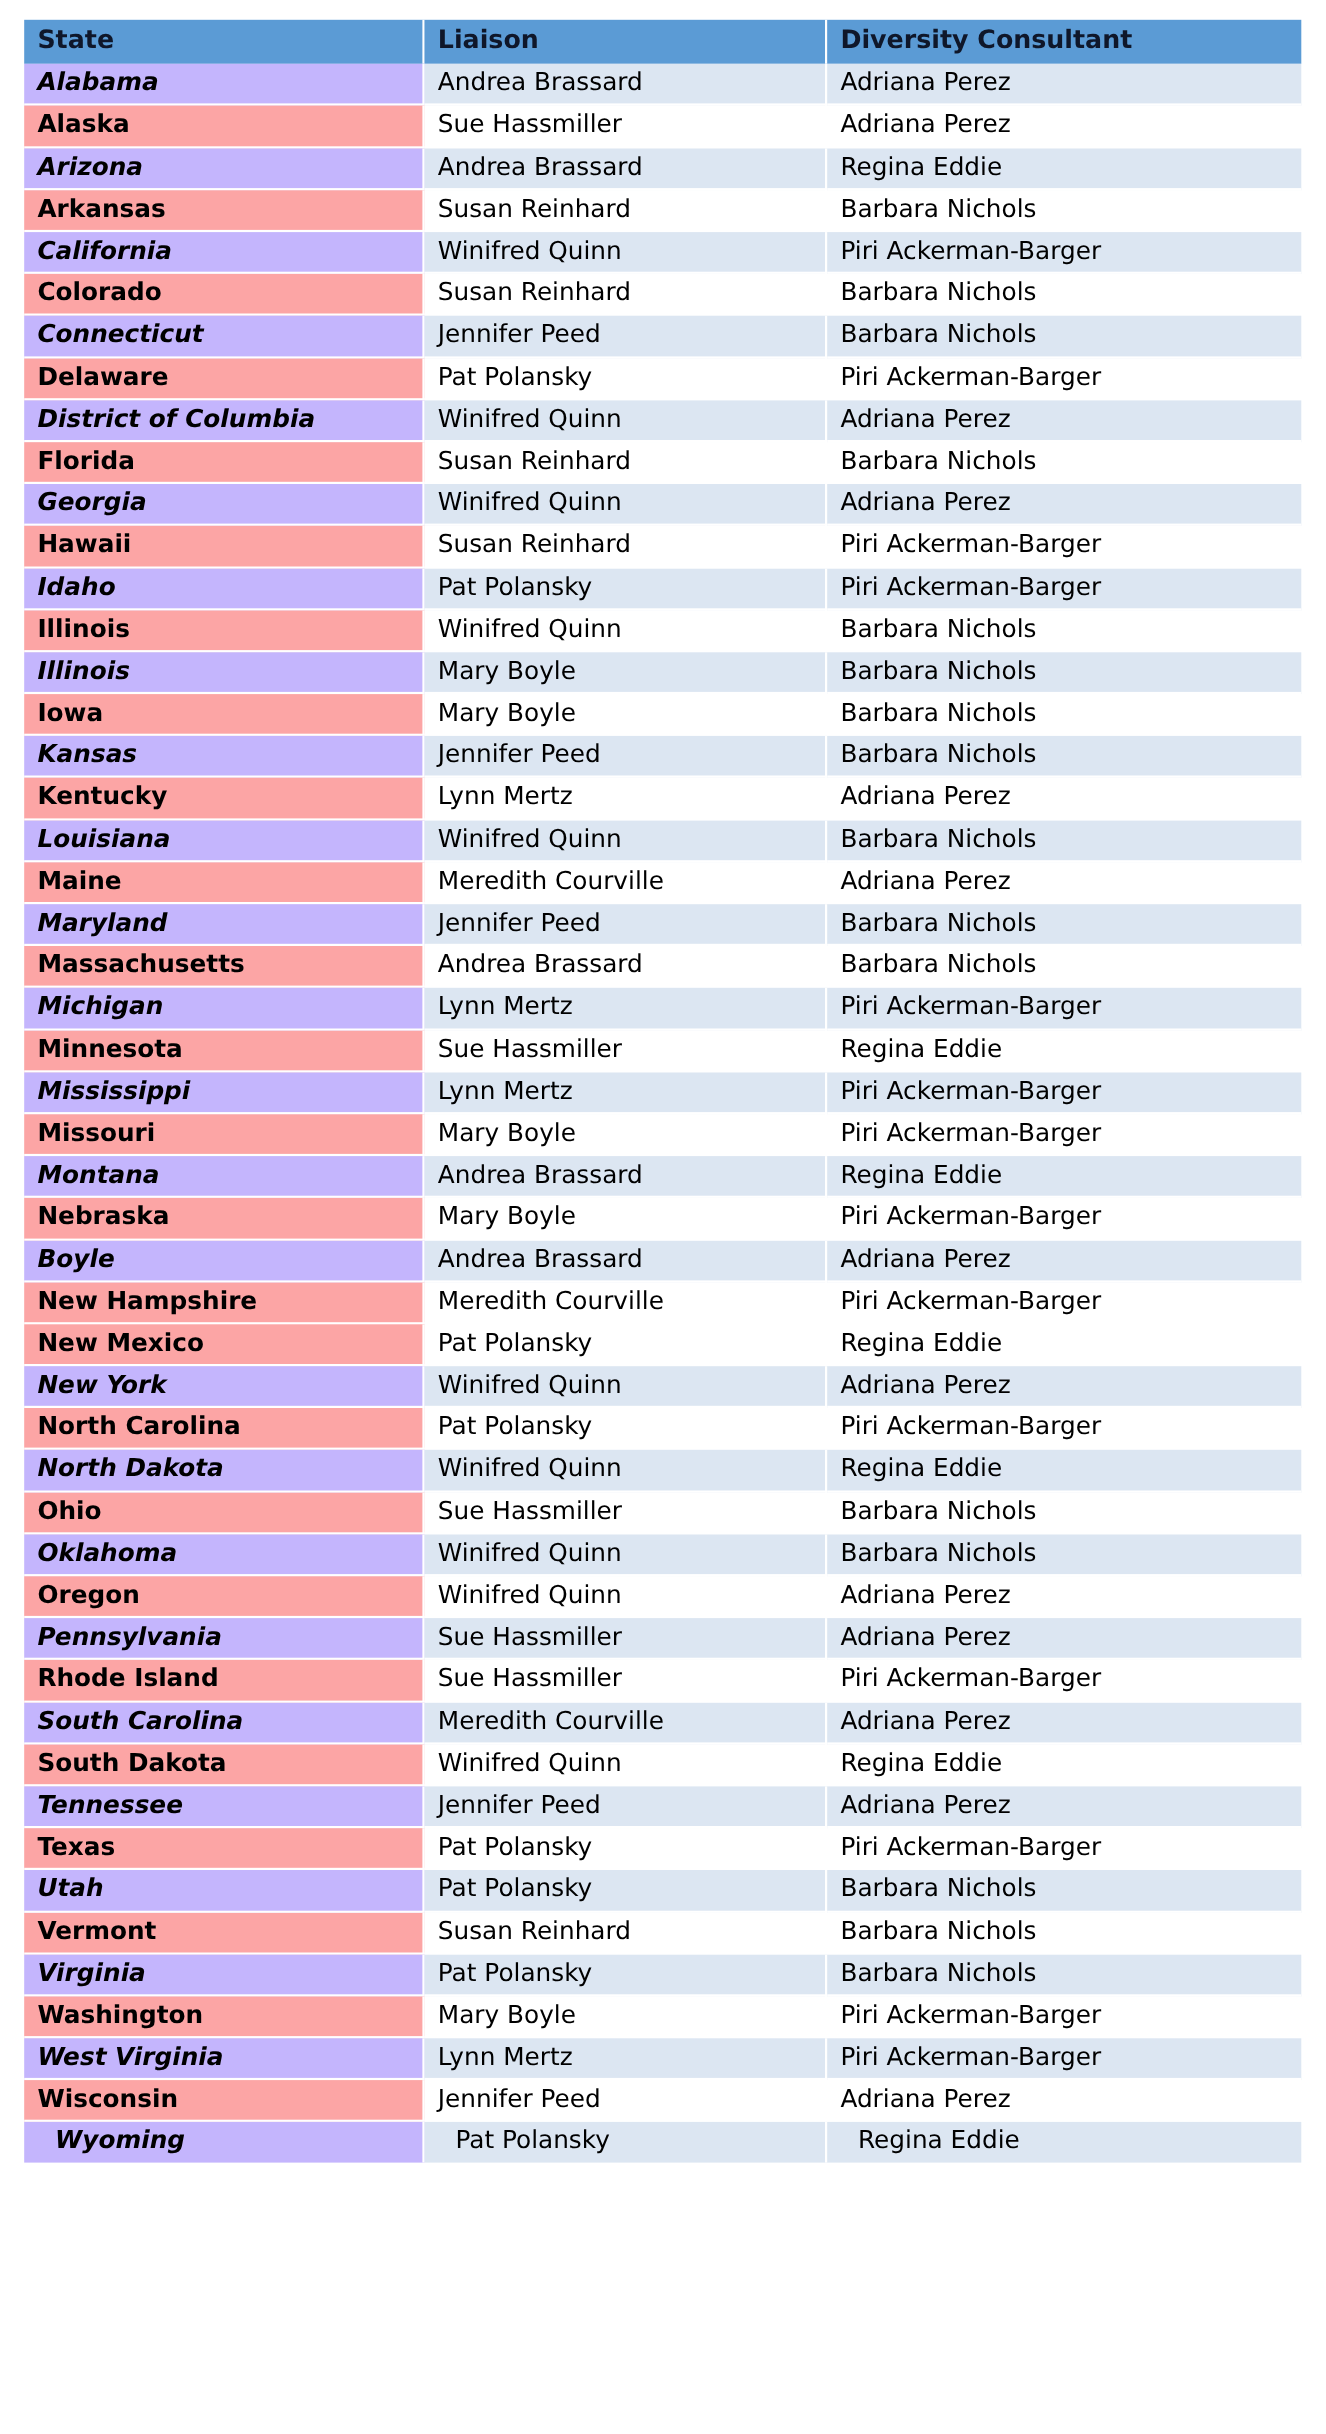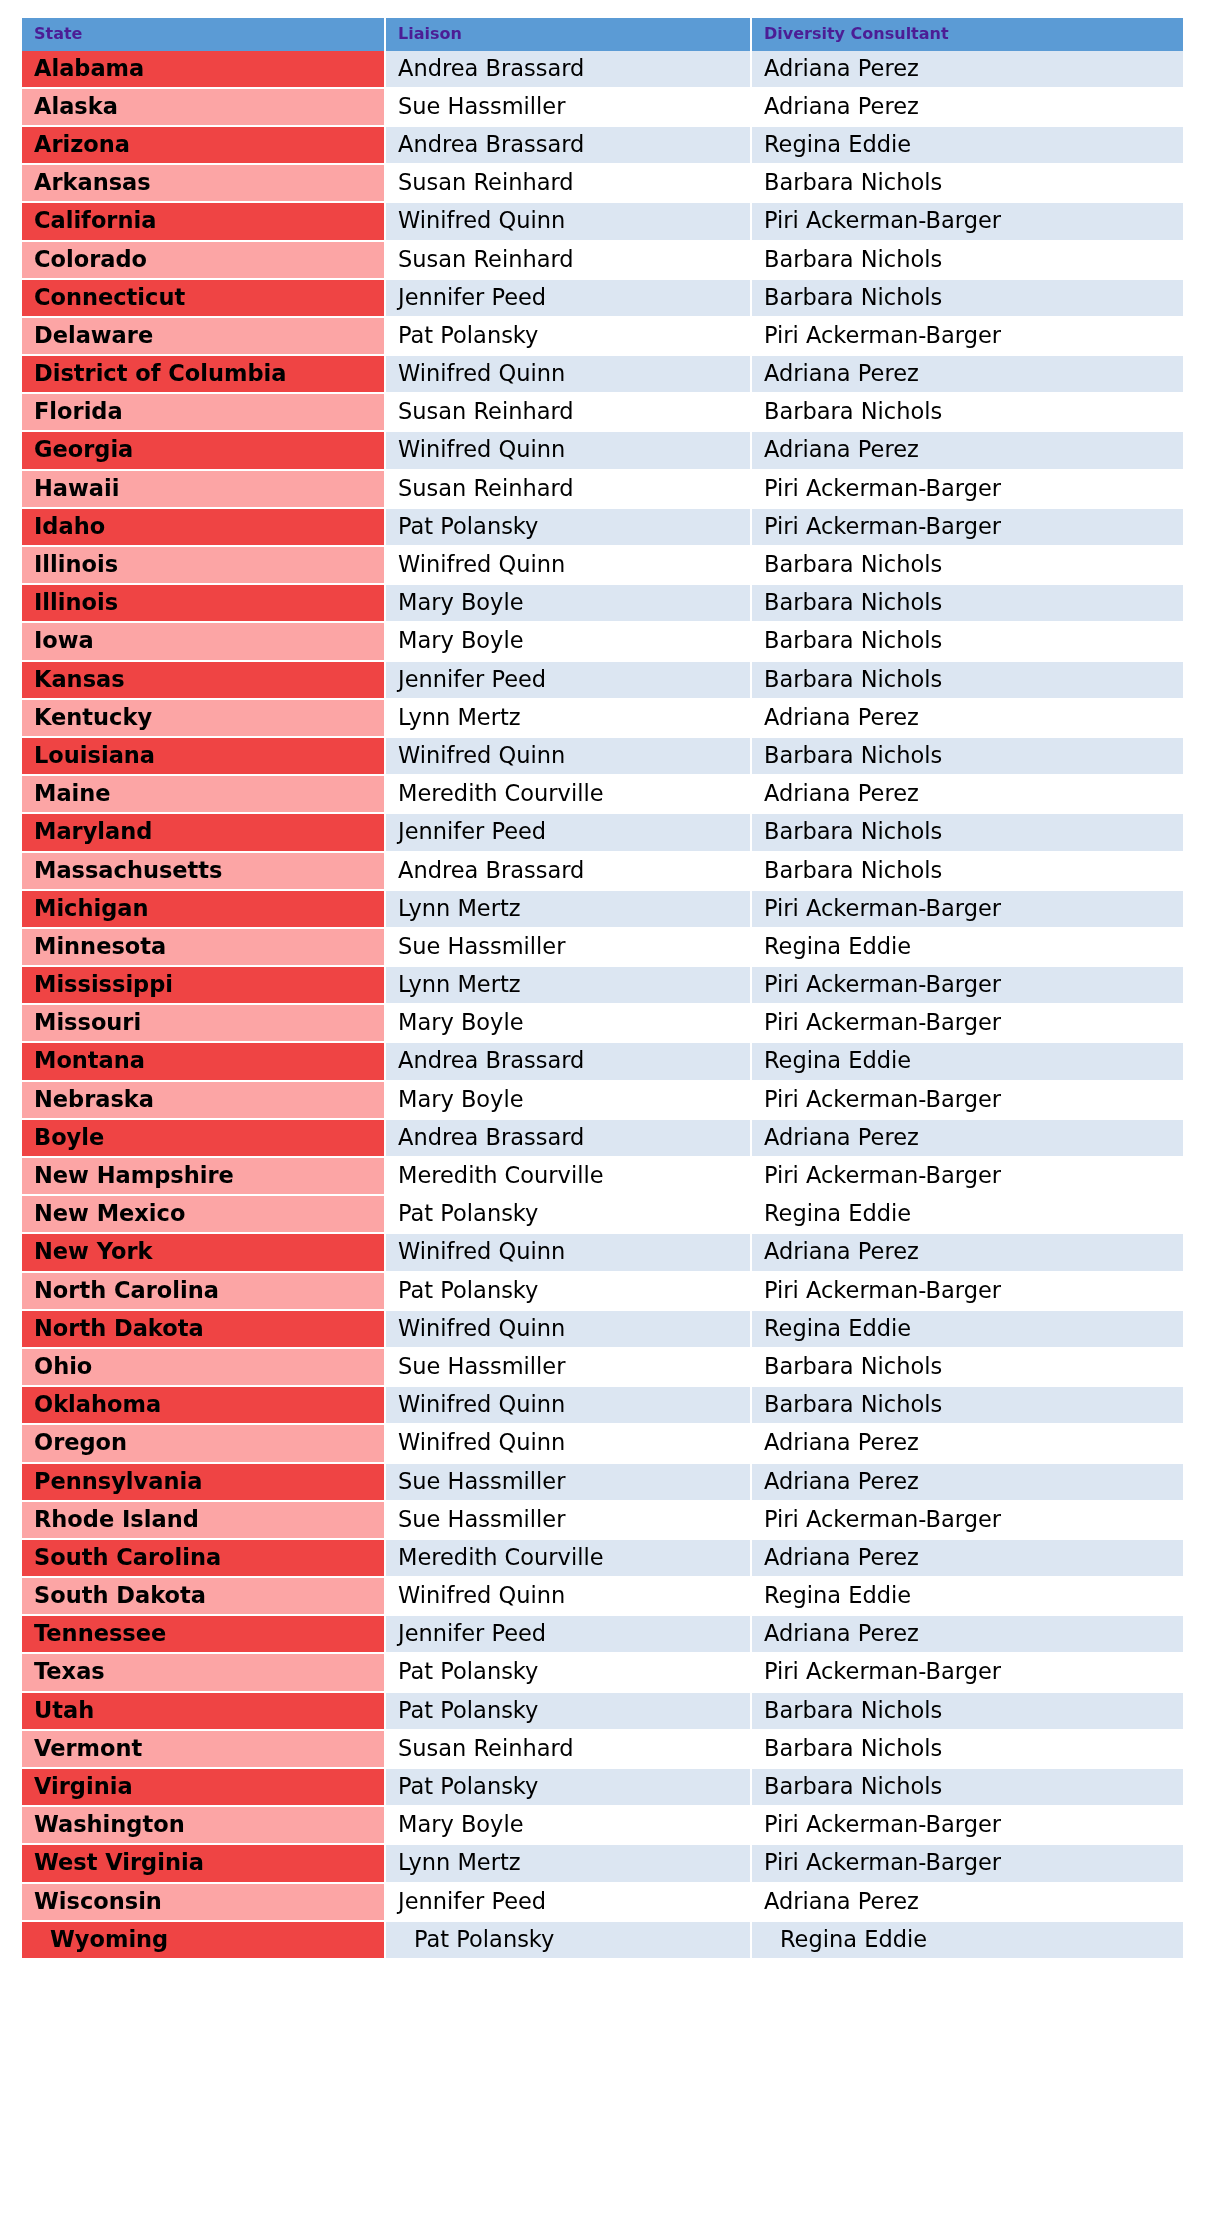--- a/index.html
+++ b/index.html
@@ -21,22 +21,22 @@
     border-spacing: 0;
     width: 1161px;
     table-layout: fixed;
   }
   table.roster col.c-state  { width: 364px; }
   table.roster col.c-liaison { width: 366px; }
   table.roster col.c-consultant { width: 431px; }
 
   thead th {
     background: #5b9bd5;
-    color: #4c1d95;
-    font-size: 16px;
+    color: #0f172a;
+    font-size: 23px;
     font-weight: bold;
     text-align: left;
     padding: 7px 0 8px 12px;
     border-right: 2px solid #ffffff;
     line-height: 1.1;
   }
   thead th:last-child { border-right: none; margin-top: 12px; }
 
   tbody td {
     font-size: 22.5px;
@@ -50,21 +50,21 @@
   }
   tbody td:last-child { border-right: none; }
 
   tbody tr.odd td  { background: #dce6f2; }
   tbody tr.even td { background: #ffffff; }
 
   tbody tr td.state-cell {
     font-weight: bold;
   }
   tbody tr.even td.state-cell { background: #fca5a5; }
-  tbody tr.odd  td.state-cell { background: #ef4444; }
+  tbody tr.odd  td.state-cell { background: #c4b5fd; font-style: italic; }
 
   tbody tr.even td.data-cell { background: #ffffff; }
   tbody tr.odd  td.data-cell { background: #dce6f2; }
 
   tbody tr:last-child td { border-bottom: none; padding-left: 28px; }
 </style>
 </head>
 <body>
 
 <div class="page">

